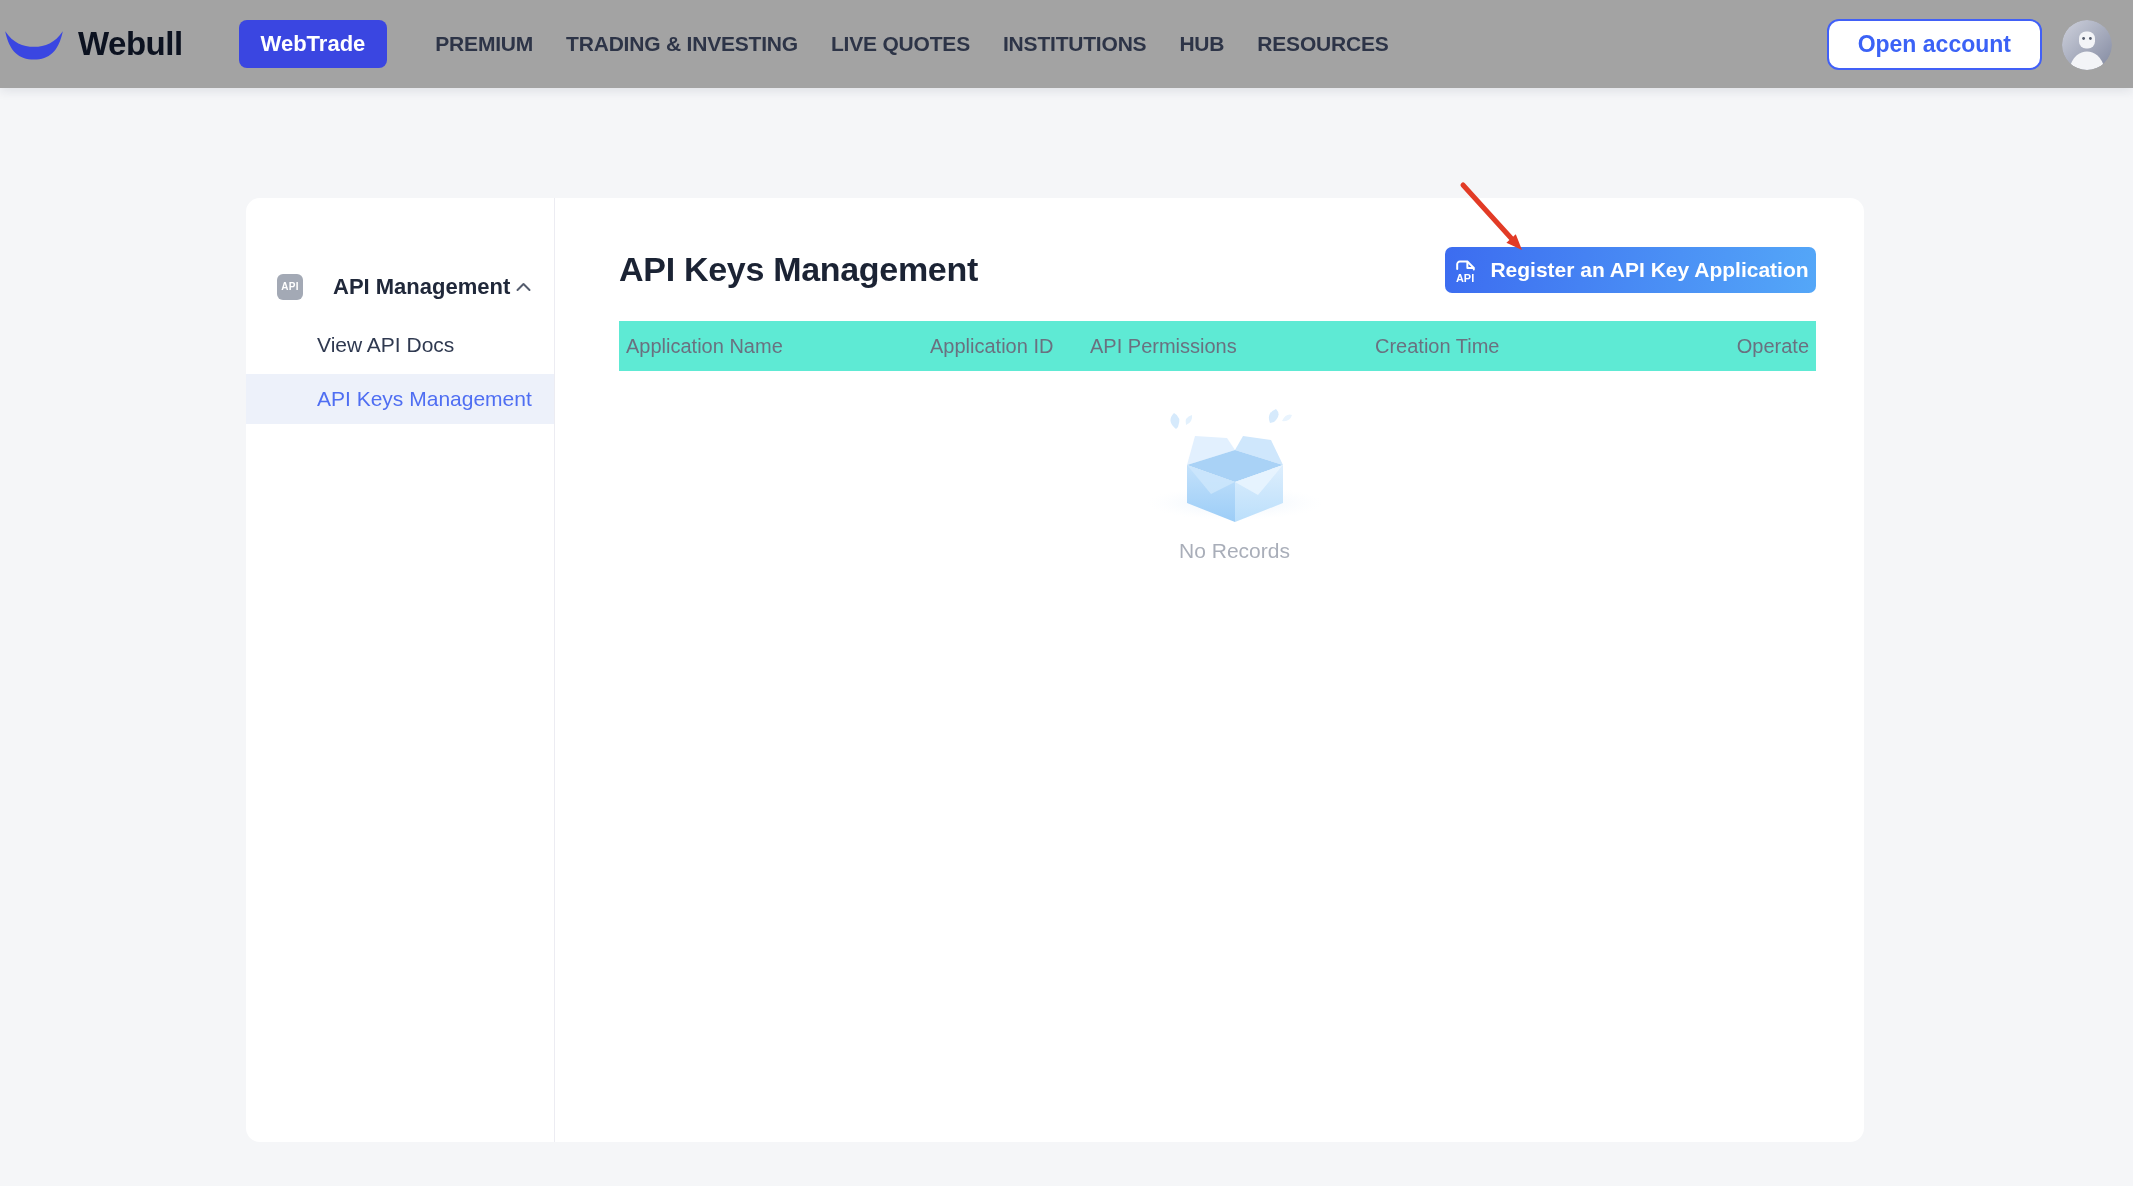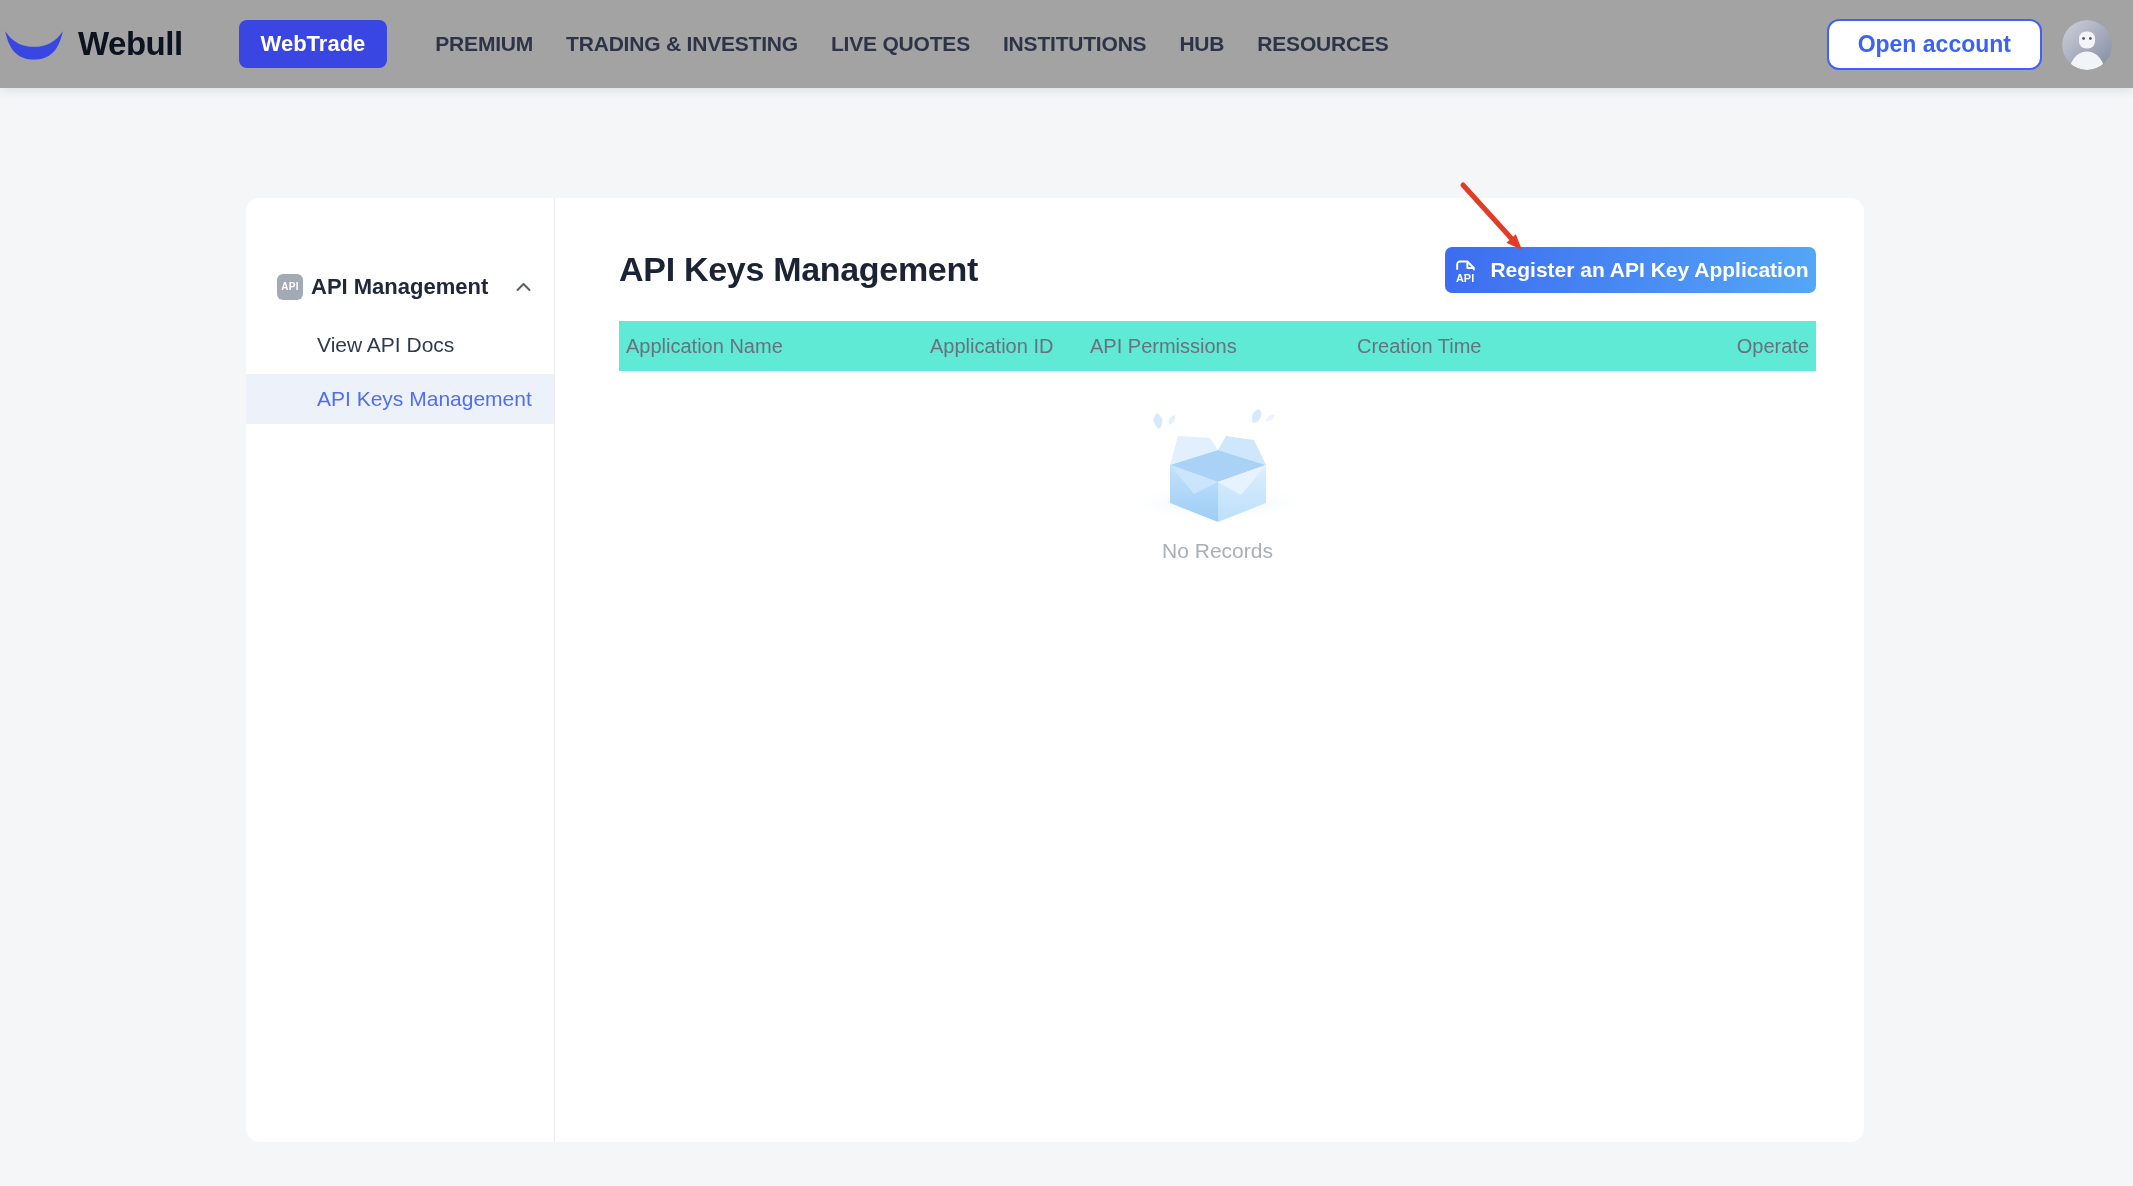--- a/index.html
+++ b/index.html
@@ -47,21 +47,21 @@
   .sidebar { position:absolute; left:0; top:0; width:309px; height:100%; border-right:1px solid #ececf2; }
   .group-row {
     position:absolute; top:61px; left:0; width:100%; height:55px;
     display:flex; align-items:center; padding:0 23px 0 31px; cursor:pointer;
   }
   .api-chip {
     width:26px; height:26px; border-radius:6px; background:#a3a9b5;
     color:#fff; font-size:10px; font-weight:700; letter-spacing:0.3px;
     display:flex; align-items:center; justify-content:center; flex:0 0 auto;
   }
-  .group-label { margin-left:8px; font-size:22px; font-weight:700; color:#20283a; }
+  .group-label { margin-left:30px; font-size:22px; font-weight:700; color:#20283a; }
   .chevron { margin-left:auto; width:15px; height:10px; }
   .sub-item {
     position:absolute; left:0; width:100%; height:50px;
     display:flex; align-items:center; padding-left:71px;
     font-size:21px; color:#2f3950; cursor:pointer;
   }
   .sub-item.first { top:122px; }
   .sub-item.selected { top:176px; background:#edf1fa; color:#4f6ef2; }
 
   
@@ -82,25 +82,25 @@
     position:absolute; left:373px; top:123px; width:1197px; height:50px;
     background:#5eead4;
   }
   .table-header span {
     position:absolute; top:50%; transform:translateY(-50%);
     font-size:20px; color:#6a7180; white-space:nowrap;
   }
   .col-0 { left:7px; }
   .col-1 { left:311px; }
   .col-2 { left:471px; }
-  .col-3 { left:738px; }
+  .col-3 { left:756px; }
   .col-4 { right:7px; }
 
   .empty {
-    position:absolute; left:373px; top:173px; width:1197px;
+    position:absolute; left:390px; top:173px; width:1197px;
     display:flex; flex-direction:column; align-items:center;
   }
   .box-illu { margin-top:38px; }
   .no-records { margin-top:12px; font-size:21px; color:#a9aeb9; }
 
   
   .anno-arrow { position:absolute; left:1452px; top:176px; z-index:6; pointer-events:none; }
 </style>
 </head>
 <body>

